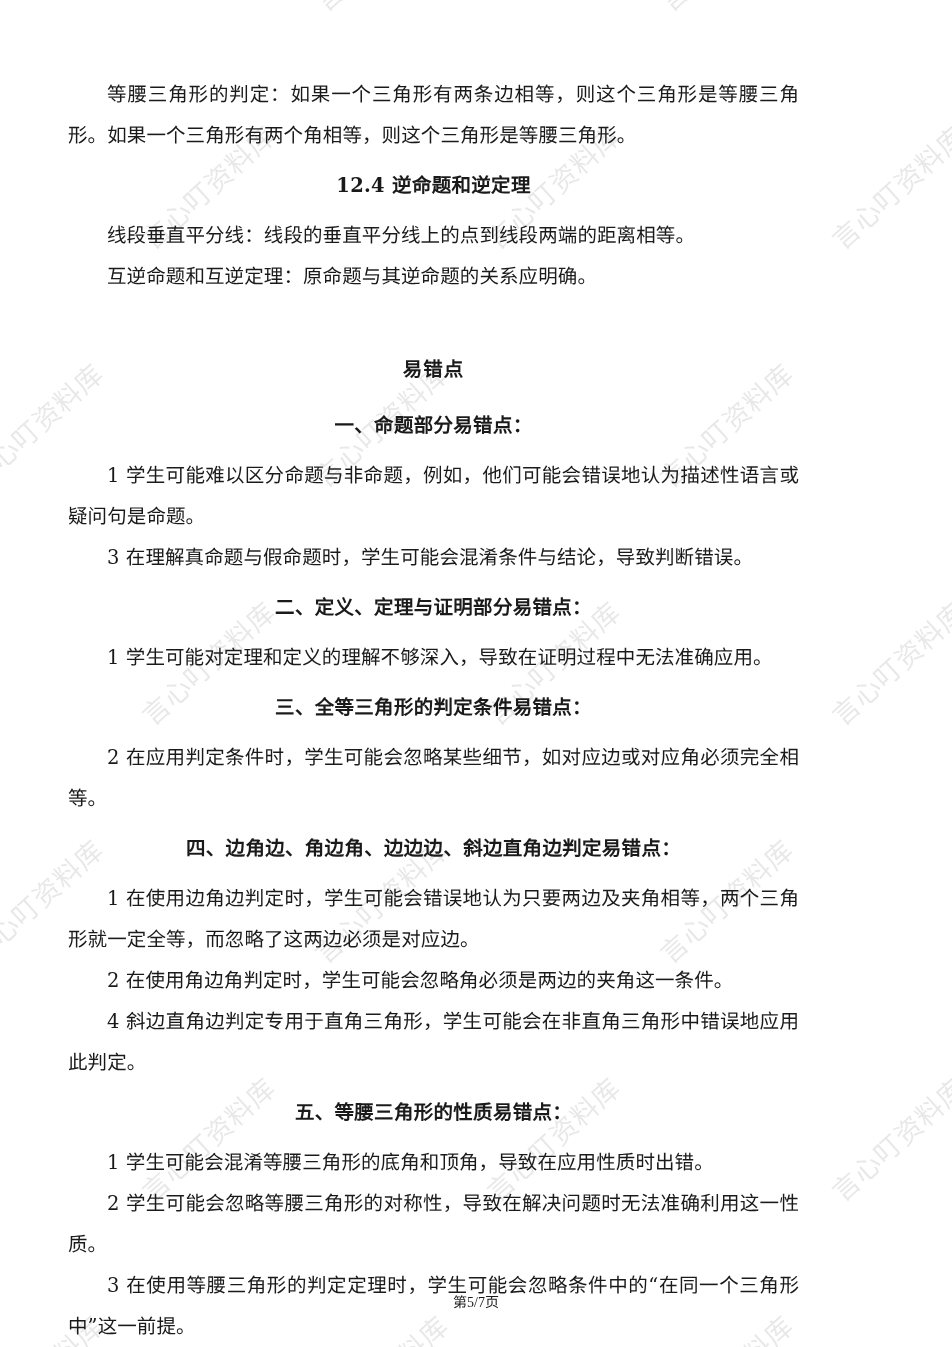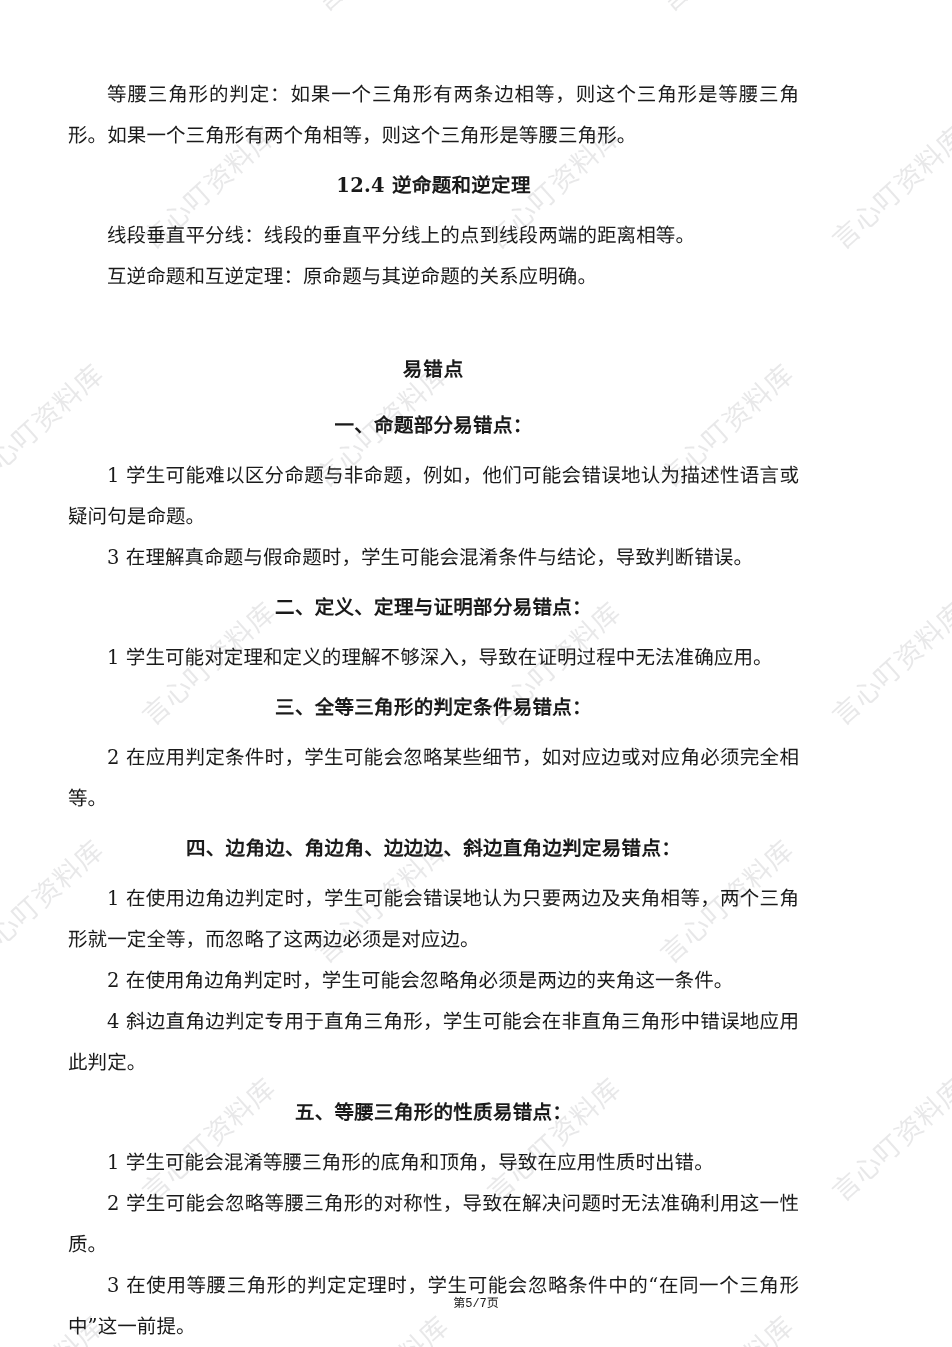--- a/index.html
+++ b/index.html
@@ -95,24 +95,24 @@
 
   .spacer-lg { height: 52px; }
   .spacer-sm { height: 6px; }
 
   .footer {
     position: absolute;
     left: 0;
     right: 0;
     bottom: 36px;
     text-align: center;
-    font-size: 12px;
+    font-size: 14px;
     color: #1a1a1a;
     z-index: 2;
-    font-family: Liberation Mono, monospace;
+    font-family: Liberation Serif, serif;
   }
 </style>
 </head>
 <body>
 
 <div class="page">
 
   <div class="watermark-layer" id="watermark-layer">
       <div class="watermark-item" style="left: -40px; top: -10px;">言心叮资料库</div>
       <div class="watermark-item" style="left: 305px; top: -10px;">言心叮资料库</div>

